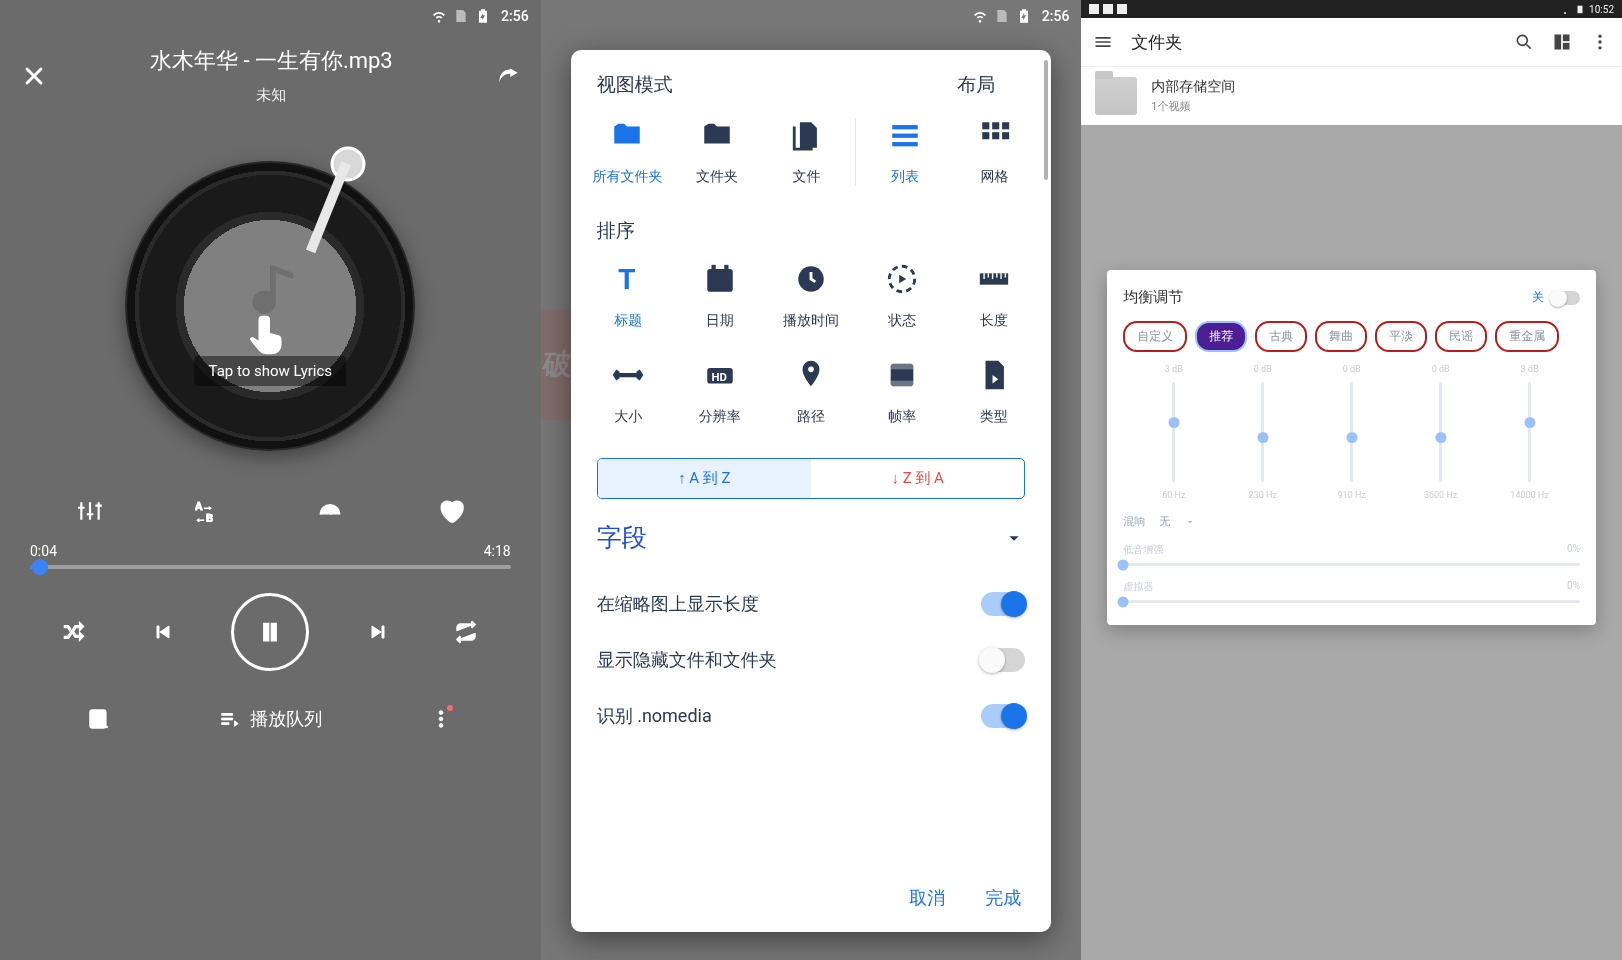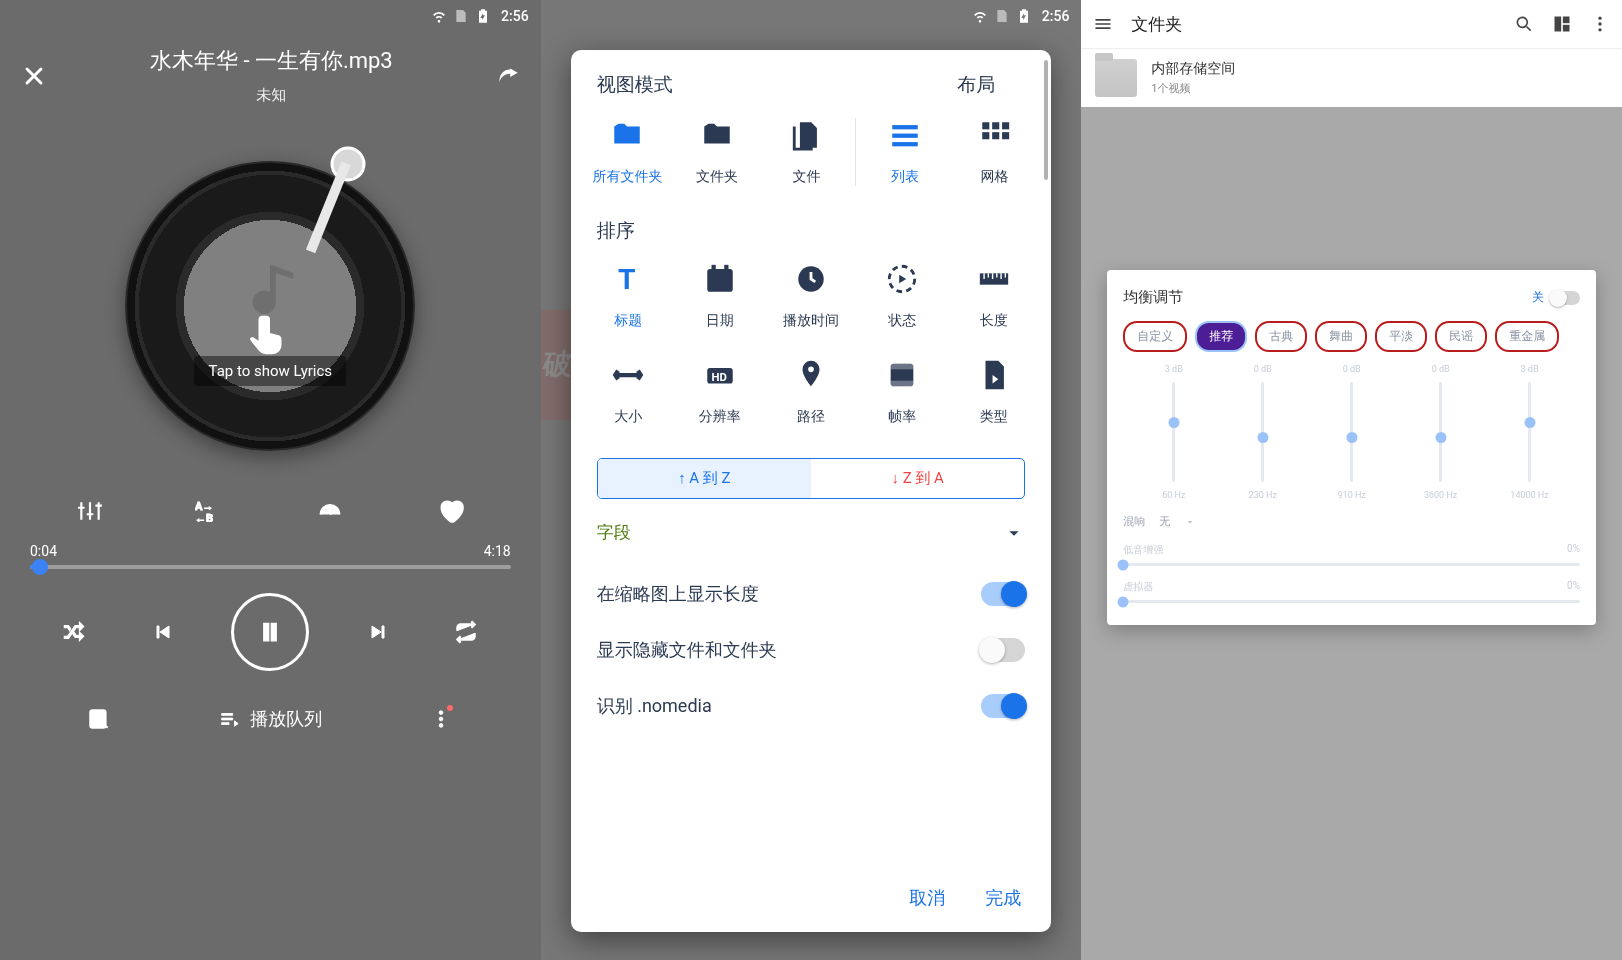--- a/index.html
+++ b/index.html
@@ -61,21 +61,21 @@
   .p2 .grid .cell svg { width: 34px; height: 34px; margin-bottom: 12px; }
   .p2 .grid .cell .lbl { font-size: 14px; color: #2b3a52; }
   .p2 .grid .cell.active svg { fill: #1a73e8 !important; }
   .p2 .grid .cell.active .lbl { color: #1a73e8; }
   .p2 .grid .cell svg { fill: #2b3a52; }
   .p2 .grid .sep { width: 1px; background: #e3e6eb; margin: 0 4px; }
   .p2 .sort-head { padding: 14px 22px 8px; font-size: 19px; color: #2b3a52; }
   .p2 .order-seg { display: flex; margin: 14px 22px 0; border: 1.5px solid #1a73e8; border-radius: 5px; overflow: hidden; font-size: 15px; }
   .p2 .order-seg .seg { flex: 1; padding: 10px 0; text-align: center; cursor: pointer; color: #ef4444; }
   .p2 .order-seg .seg.active { background: #e8f1fe; color: #1a73e8; }
-  .p2 .exp-row { display: flex; align-items: center; padding: 22px 22px; font-size: 17px; color: #4d7c0f; }
+  .p2 .exp-row { display: flex; align-items: center; padding: 22px 22px; font-size: 25px; color: #1d4ed8; }
   .p2 .exp-row svg { margin-left: auto; width: 22px; height: 22px; fill: #2b3a52; }
   .p2 .switch-row { display: flex; align-items: center; padding: 16px 22px; font-size: 18px; color: #2b3a52; }
   .p2 .switch { margin-left: auto; width: 44px; height: 24px; border-radius: 12px; position: relative; cursor: pointer; }
   .p2 .switch.on { background: #a9cdfb; }
   .p2 .switch.off { background: #d5d5d5; }
   .p2 .switch .knob { position: absolute; top: -1px; width: 26px; height: 26px; border-radius: 50%; box-shadow: 0 1px 3px rgba(0,0,0,.3); }
   .p2 .switch.on .knob { right: -2px; background: #1a73e8; }
   .p2 .switch.off .knob { left: -2px; background: #fafafa; }
   .p2 .actions { display: flex; justify-content: flex-end; gap: 40px; padding: 18px 30px 22px; font-size: 18px; color: #1a73e8; }
   .p2 .actions span { cursor: pointer; font-weight: 500; }
@@ -368,20 +368,34 @@
       </div>
     </div>
     <div class="actions">
       <span>取消</span>
       <span>完成</span>
     </div>
   </div>
 </div>
 
 <div class="phone p3">
+  <div class="tiny-status">
+    <div class="sq"></div>
+      <div class="sq"></div>
+      <div class="sq"></div>
+    <div class="r">
+        <svg width="12" height="12" viewBox="0 0 24 24" fill="#eee">
+          <path d="M12 18a2 2 0 100 4 2 2 0 000-4z"></path>
+        </svg>
+        <svg width="10" height="10" viewBox="0 0 24 24" fill="#eee">
+          <rect x="6" y="4" width="12" height="18"></rect>
+        </svg>
+        <span>10:52</span>
+      </div>
+  </div>
   <div class="appbar">
     <svg viewBox="0 0 24 24">
         <path d="M3 6h18v2H3zM3 11h18v2H3zM3 16h18v2H3z"></path>
       </svg>
     <span class="title">文件夹</span>
     <svg viewBox="0 0 24 24">
         <circle cx="10" cy="10" r="6" fill="none" stroke="#444" stroke-width="2"></circle>
         <path d="M15 15l5 5" stroke="#444" stroke-width="2"></path>
       </svg>
     <svg viewBox="0 0 24 24">

